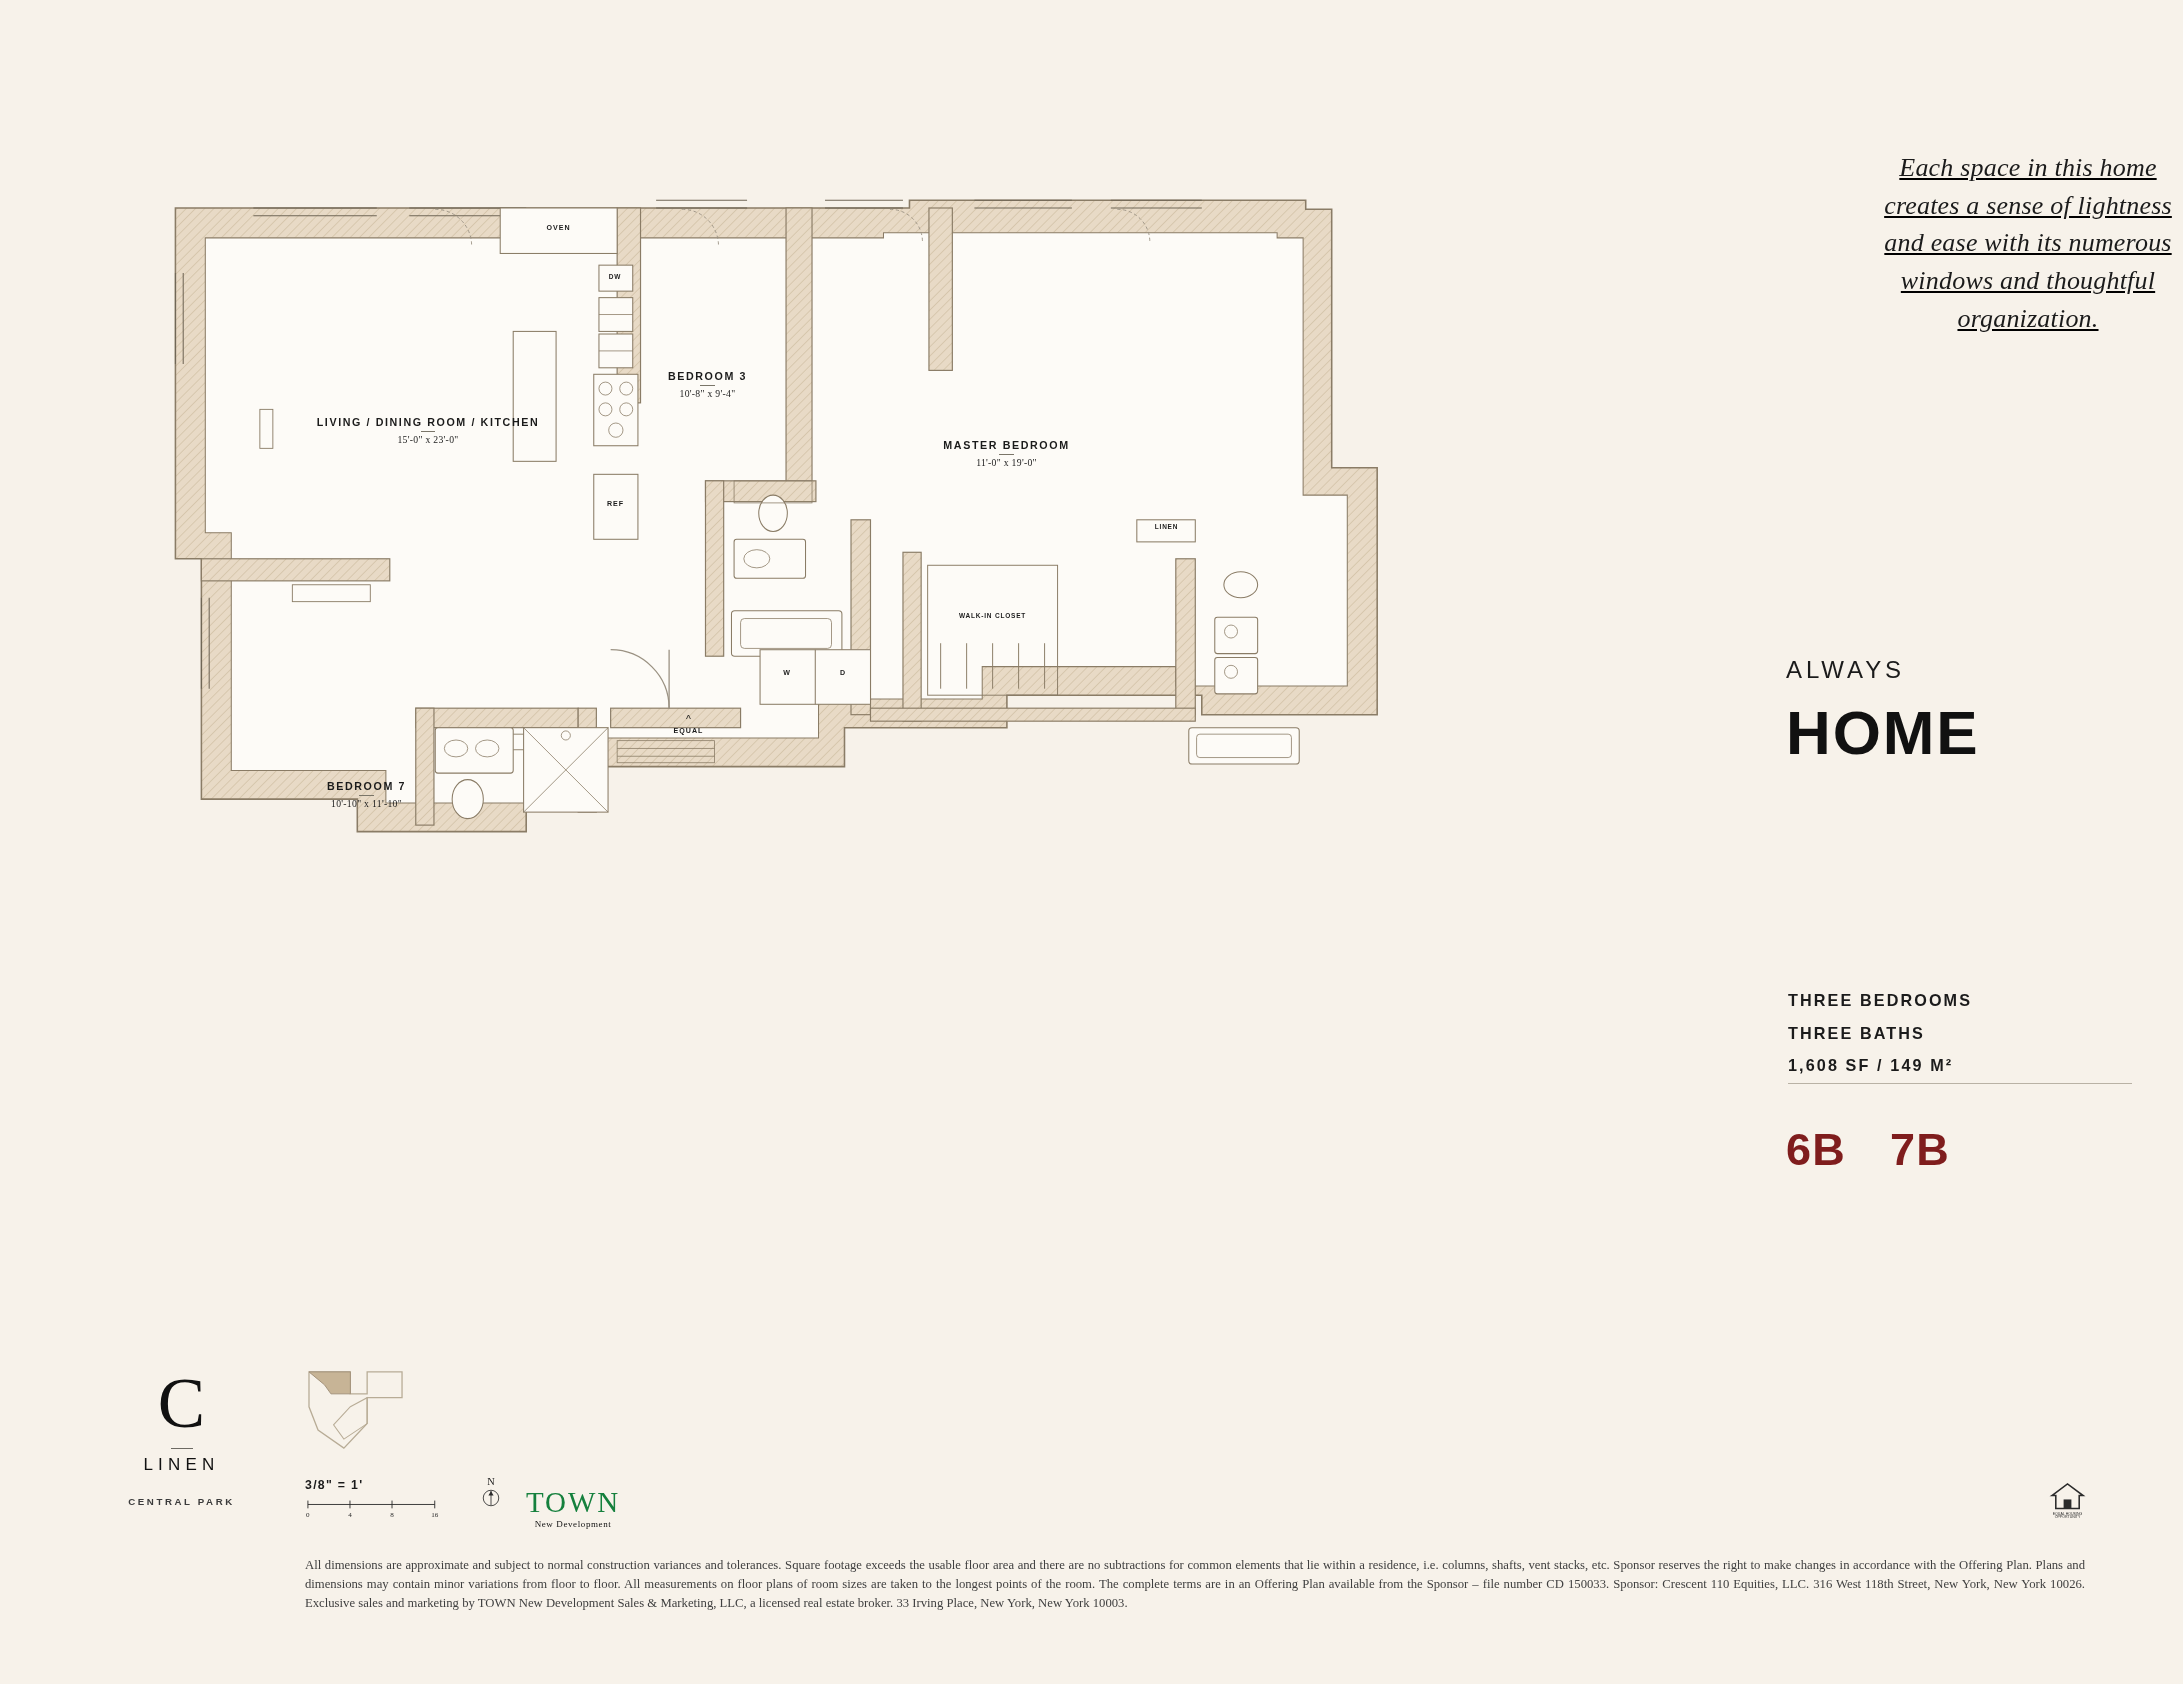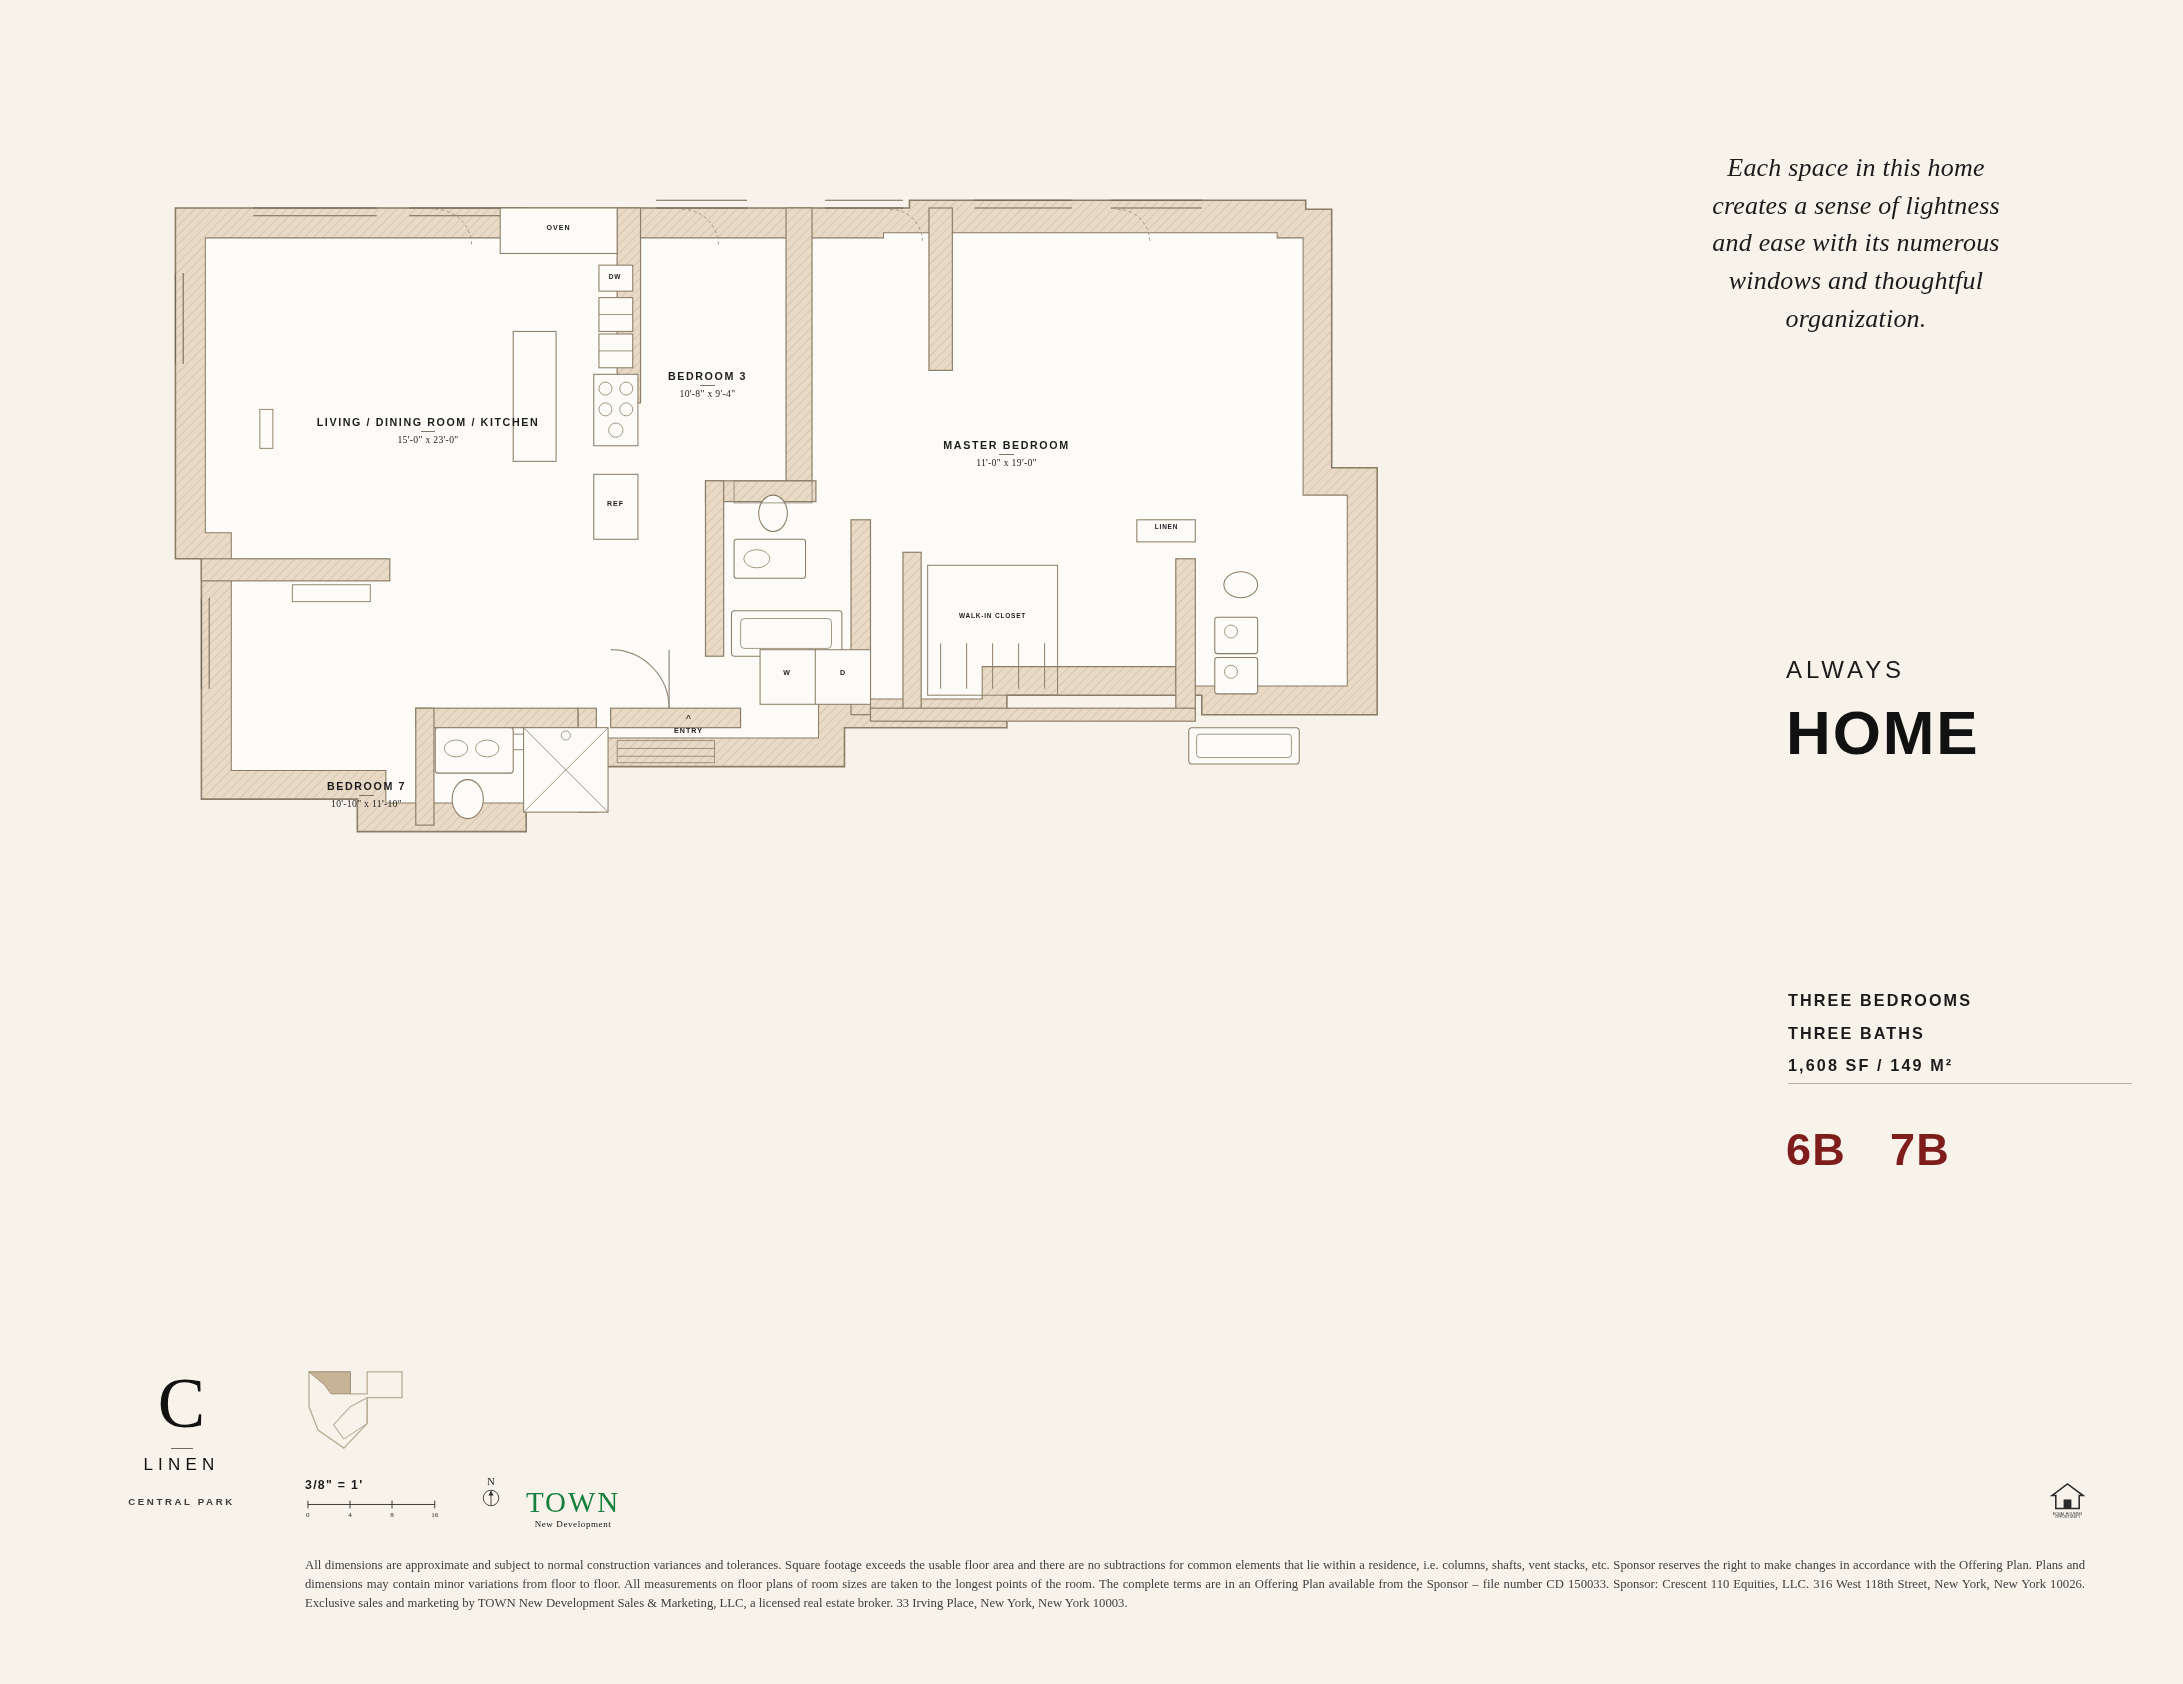--- a/index.html
+++ b/index.html
@@ -8,21 +8,21 @@
     background:#f7f2ea;
     font-family:"Liberation Sans", sans-serif;
     position:relative;
     overflow:hidden;
   }
   .page{position:absolute;inset:0;}
 
   
   .right-col{
     position:absolute;
-    left:1700px; top:149px; width:312px;
+    left:1872px; top:149px; width:312px;text-decoration:underline;
   }
   .quote{
     font-family:"Liberation Serif", serif;
     font-style:italic;
     font-size:26px;
     line-height:1.45;
     text-align:center;
     color:#1b1b1b;
     letter-spacing:0.2px;
   }
@@ -281,21 +281,21 @@
     <div class="lbl tiny" style="left:418px;top:305px;width:71px;">REF</div>
     <div class="lbl tiny2" style="left:968px;top:328px;width:73px;">LINEN</div>
     <div class="lbl tiny2" style="left:778px;top:416px;width:105px;line-height:1.6;">
       <span>WALK-IN CLOSET</span>
     </div>
     <div class="lbl tiny" style="left:604px;top:474px;width:42px;">W</div>
     <div class="lbl tiny" style="left:660px;top:474px;width:42px;">D</div>
 
     <div class="lbl" style="left:481px;top:520px;width:91px;">
       <div style="font-size:10.4px;line-height:1;color:#1b1b1b;">^</div>
-      <div class="tiny" style="margin-top:1.3px;">ENTRY</div>
+      <div class="tiny" style="margin-top:1.3px;">EQUAL</div>
     </div>
   </div>
 
   <div class="right-col">
     <div class="quote">Each space in this home creates a sense of lightness and ease with its numerous windows and thoughtful organization.</div>
   </div>
 
   <div class="brandblock">
     <div class="brand-always">ALWAYS</div>
     <div class="brand-home">HOME</div>

